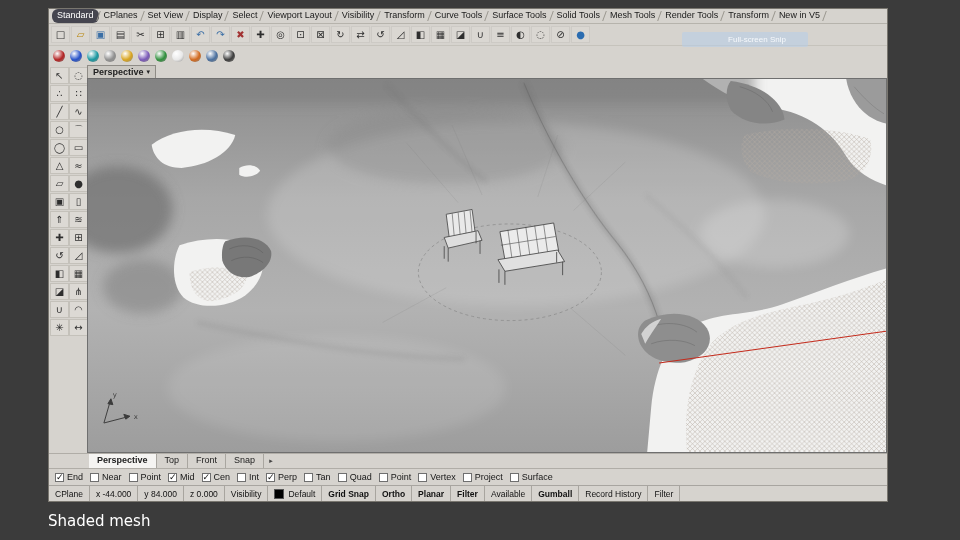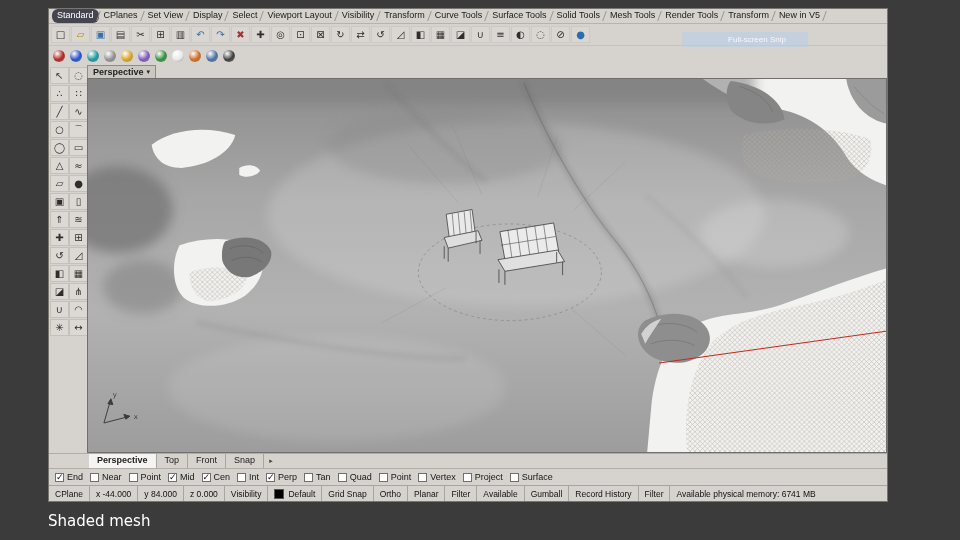--- a/index.html
+++ b/index.html
@@ -53,21 +53,21 @@
              background:#d6d3ce;border-top:1px solid #b0ada7;}
   .osnap{display:flex;align-items:center;gap:3px;color:#161616;white-space:nowrap;}
   .cb{width:9px;height:9px;background:#fff;border:1px solid #6f6f6f;position:relative;display:inline-block;box-sizing:border-box;}
   .osnap.checked .cb::after{content:"✓";position:absolute;left:0;top:-2px;font-size:9px;color:#111;
                             font-family:"DejaVu Sans",sans-serif;}
   
   .statusbar{height:15px;display:flex;align-items:stretch;font-size:8.5px;background:#d6d3ce;
              border-top:1px solid #a8a5a0;overflow:hidden;}
   .spane{display:flex;align-items:center;padding:0 6px;border-right:1px solid #a8a59f;
          white-space:nowrap;color:#111;}
-  .spane.bold .sl{font-weight:normal;}
+  .spane.bold .sl{font-weight:bold;}
   .spane.grow{flex:1;border-right:none;}
   .sw{display:none;}
   .spane.has-swatch .sw{display:inline-block;width:8px;height:8px;background:var(--sw,#000);
                         margin-right:4px;border:1px solid #555;}
   
   .caption{position:absolute;left:48px;top:512px;color:#fff;font-size:15px;
            font-family:"DejaVu Sans",sans-serif;}
 </style>
 </head>
 <body>
@@ -537,22 +537,18 @@
           <span class="sl">Gumball</span>
         </div>
         <div class="spane">
 
           <span class="sl">Record History</span>
         </div>
         <div class="spane">
 
           <span class="sl">Filter</span>
         </div>
-        <div class="spane grow">
-
-          <span class="sl">Available physical memory: 6741 MB</span>
-        </div>
     </div>
 
   </div>
 
   <div class="caption">Shaded mesh</div>
 </div>
 
 </body></html>

